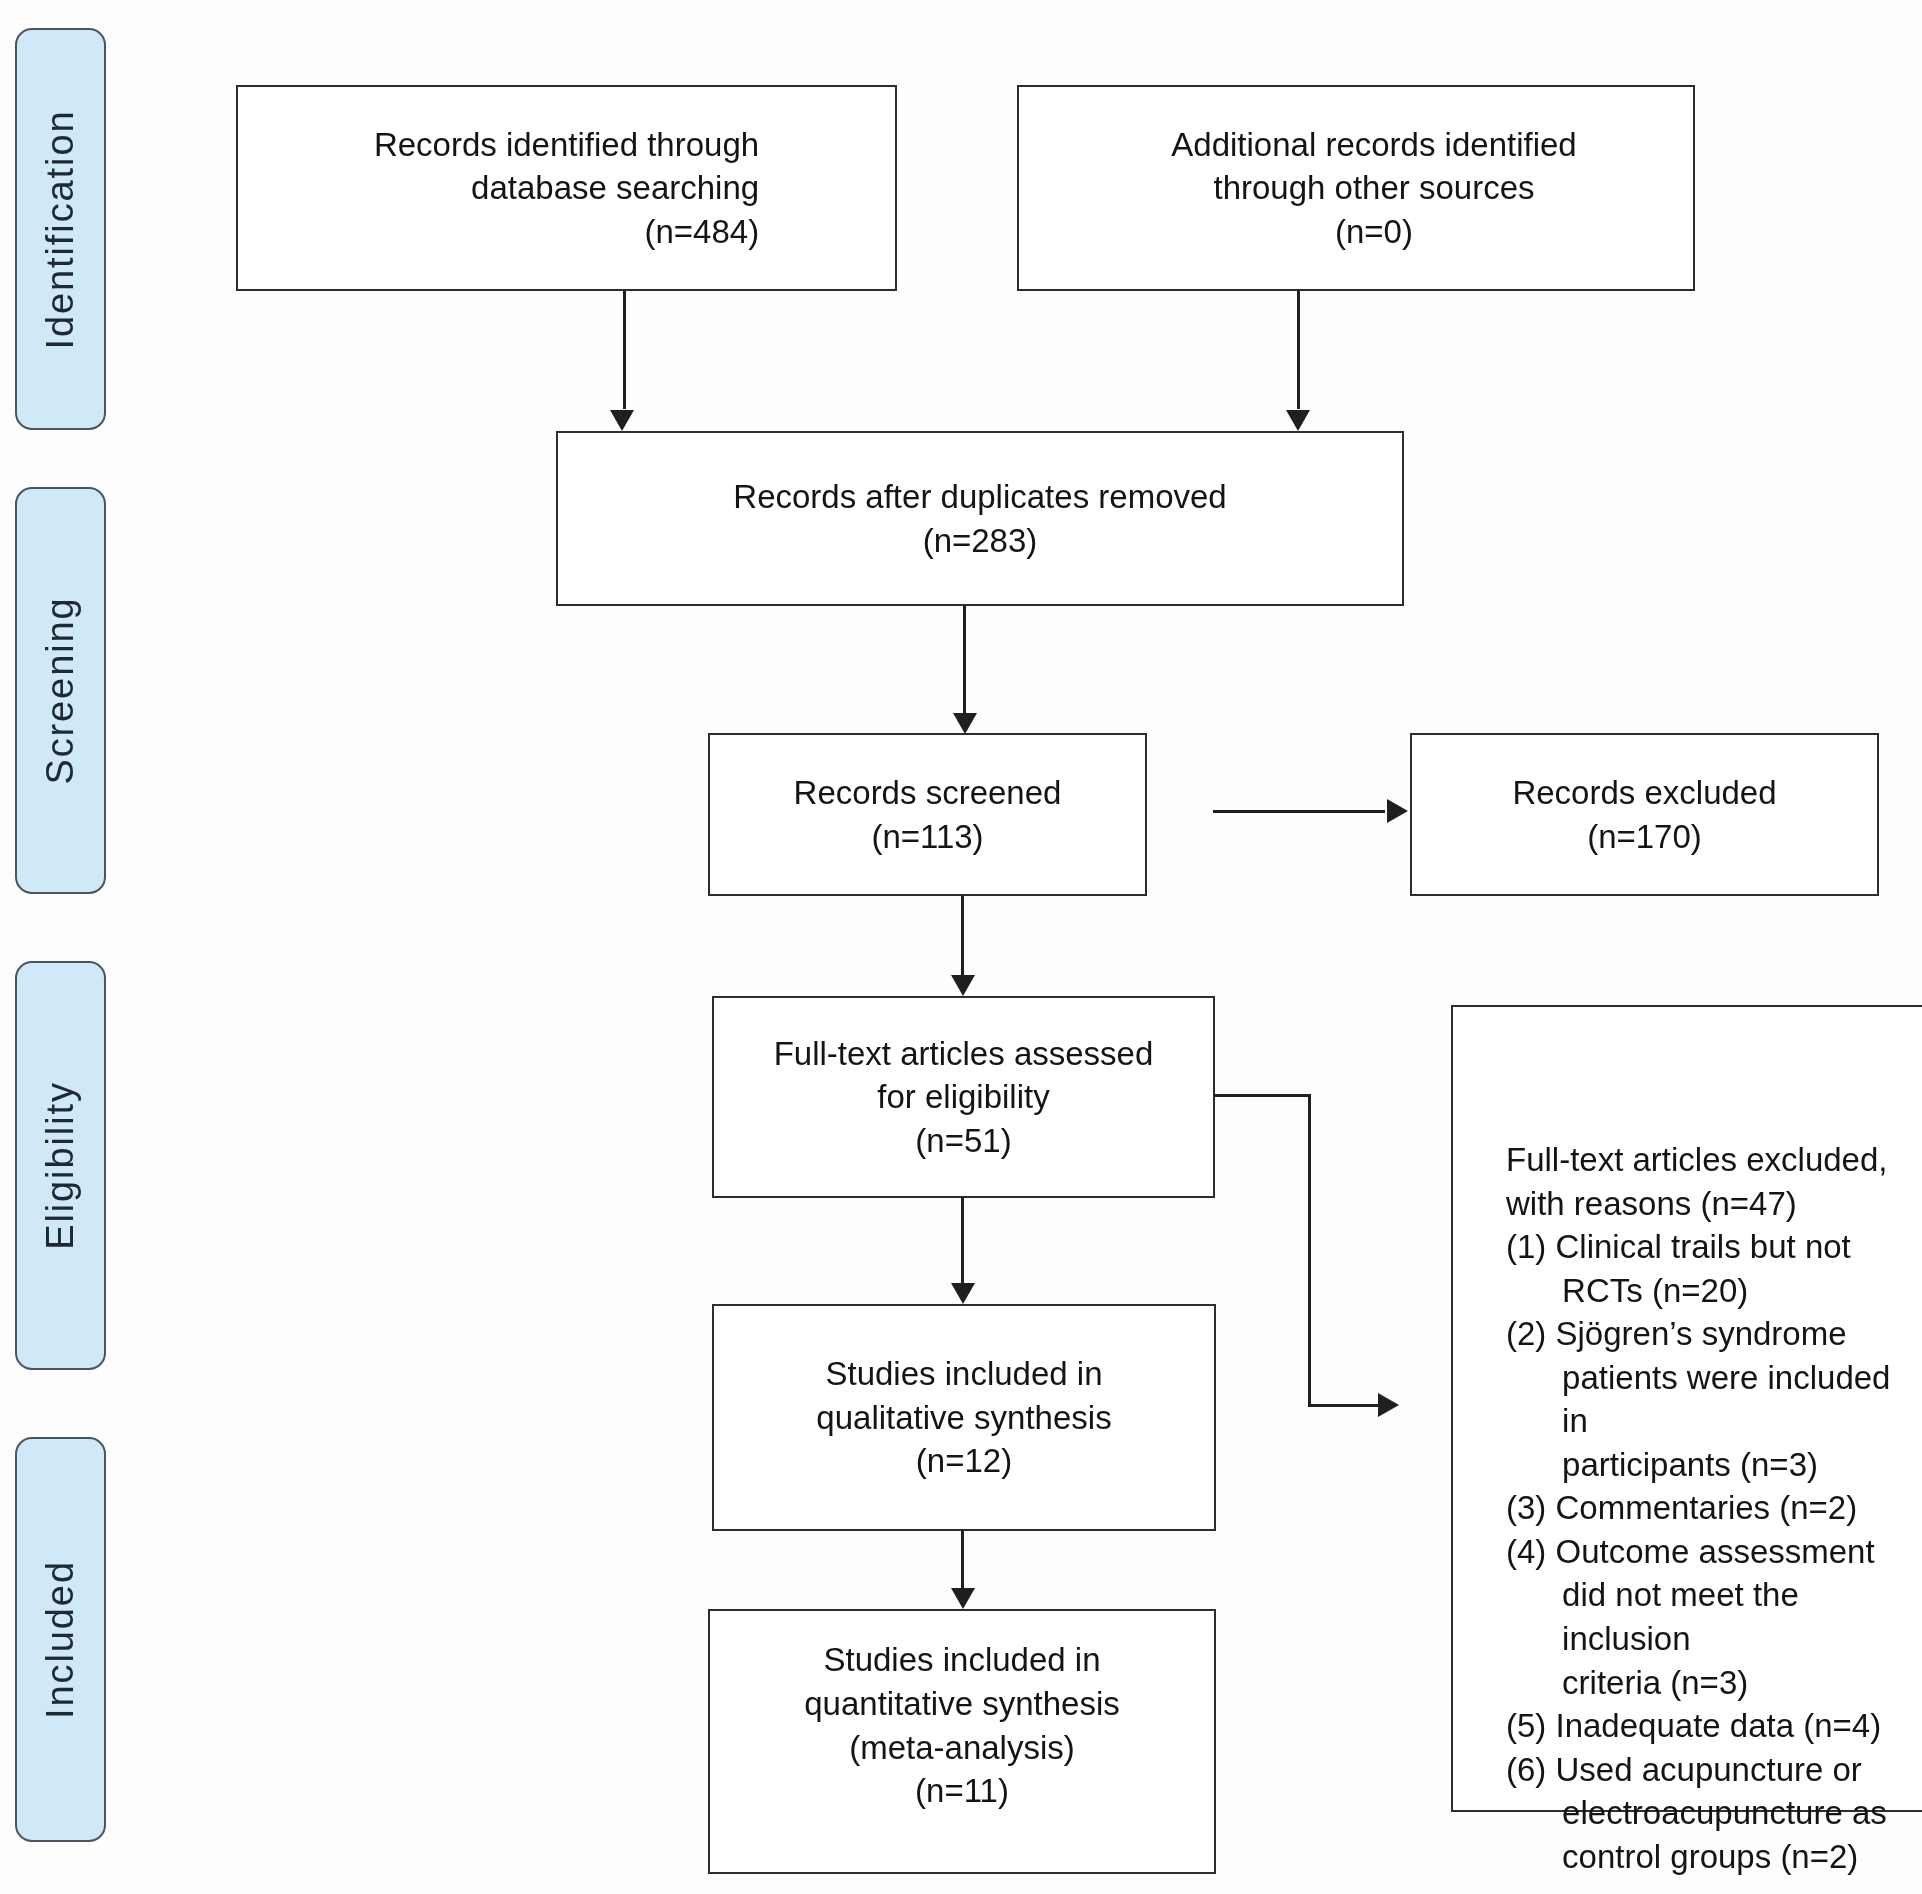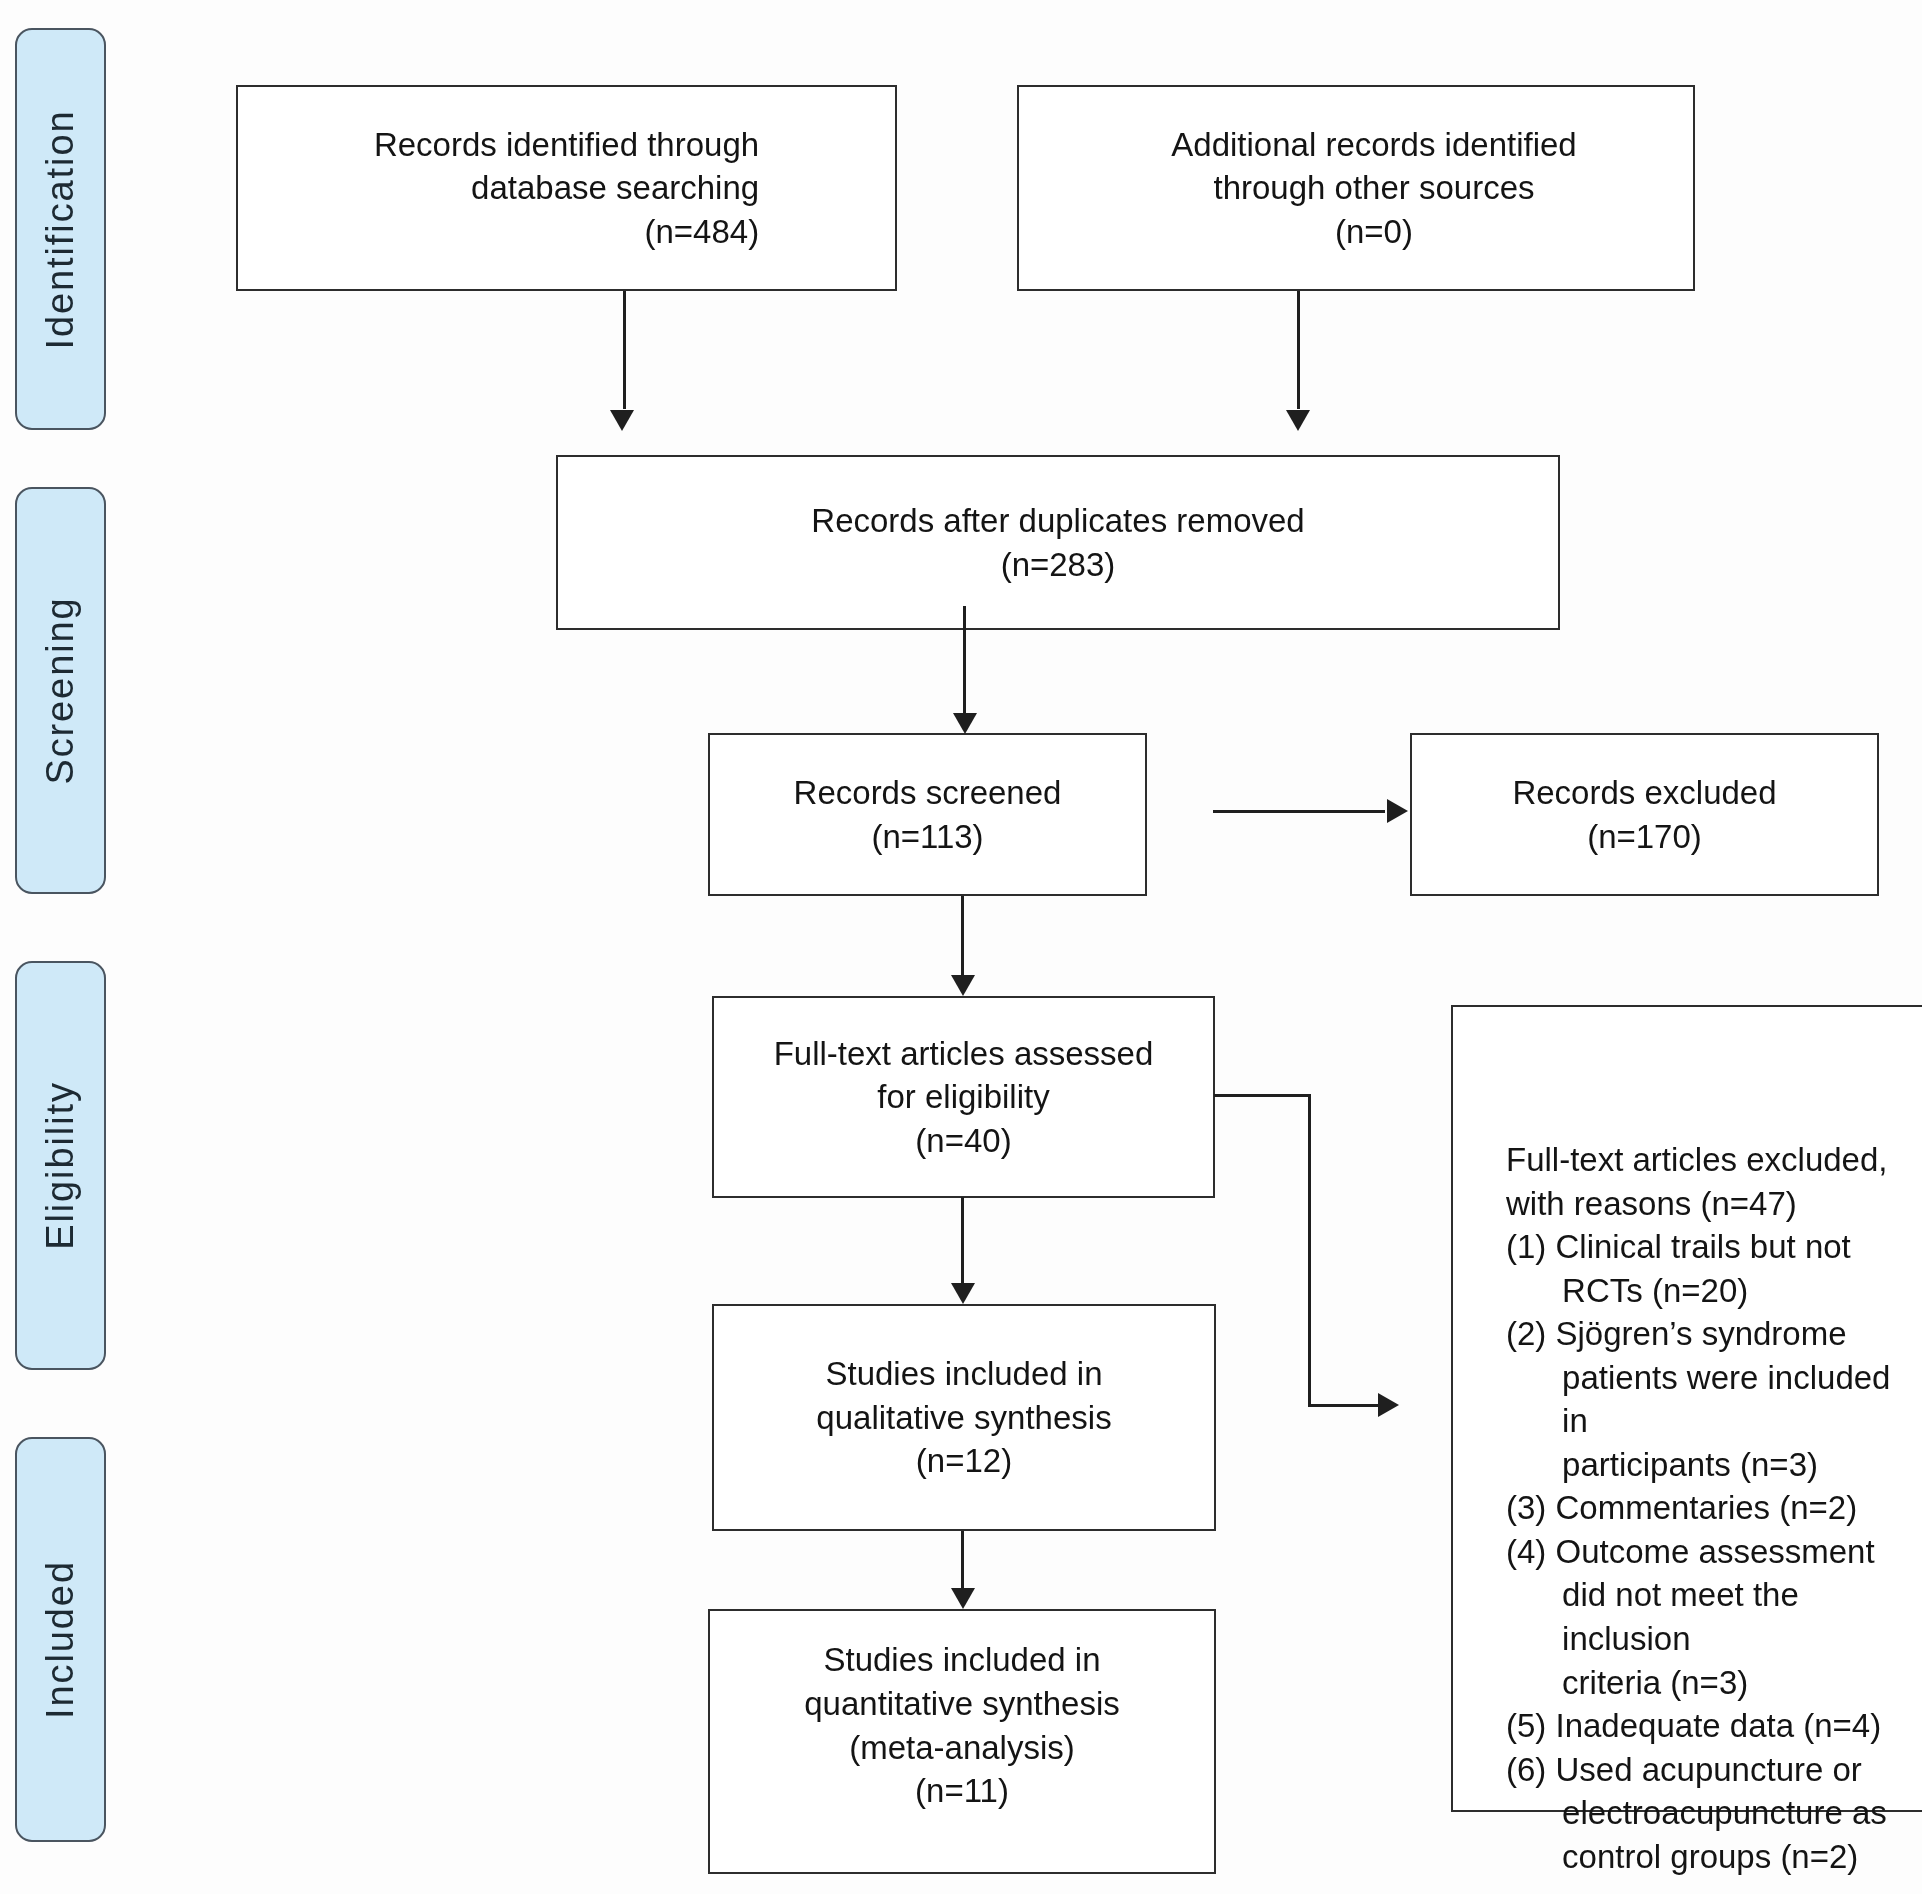--- a/index.html
+++ b/index.html
@@ -42,21 +42,21 @@
     border: 2.8px solid #2d2d2d;
     box-sizing: border-box;
     display: flex; align-items: center; justify-content: center;
     text-align: center;
     font-size: 33px;
     line-height: 1.32;
     white-space: pre-line;
   }
   #box-identified { left: 236px;  top: 85px;   width: 661px; height: 206px; text-align: right; }
   #box-additional { left: 1017px; top: 85px;   width: 678px; height: 206px; padding-left: 36px; }
-  #box-dedup      { left: 556px;  top: 431px;  width: 1004px; height: 175px; margin-top: 24px; }
+  #box-dedup      { left: 556px;  top: 431px;  width: 848px; height: 175px; }
   #box-screened   { left: 708px;  top: 733px;  width: 439px; height: 163px; }
   #box-rec-excl   { left: 1410px; top: 733px;  width: 469px; height: 163px; }
   #box-fulltext   { left: 712px;  top: 996px; width: 503px; height: 202px; }
   #box-qual       { left: 712px;  top: 1304px; width: 504px; height: 227px; }
   #box-quant      { left: 708px;  top: 1609px; width: 508px; height: 265px; padding-bottom: 32px; }
 
   
   #box-ft-excl {
     position: absolute;
     left: 1451px; top: 1005px; width: 481px; height: 807px;
@@ -118,21 +118,21 @@
 through other sources
 (n=0)</div>
   <div class="box" id="box-dedup">Records after duplicates removed
 (n=283)</div>
   <div class="box" id="box-screened">Records screened
 (n=113)</div>
   <div class="box" id="box-rec-excl">Records excluded
 (n=170)</div>
   <div class="box" id="box-fulltext">Full-text articles assessed
 for eligibility
-(n=40)</div>
+(n=51)</div>
   <div class="box" id="box-qual">Studies included in
 qualitative synthesis
 (n=12)</div>
   <div class="box" id="box-quant">Studies included in
 quantitative synthesis
 (meta-analysis)
 (n=11)</div>
 
   <div id="box-ft-excl">
     <p class="intro">Full-text articles excluded,

